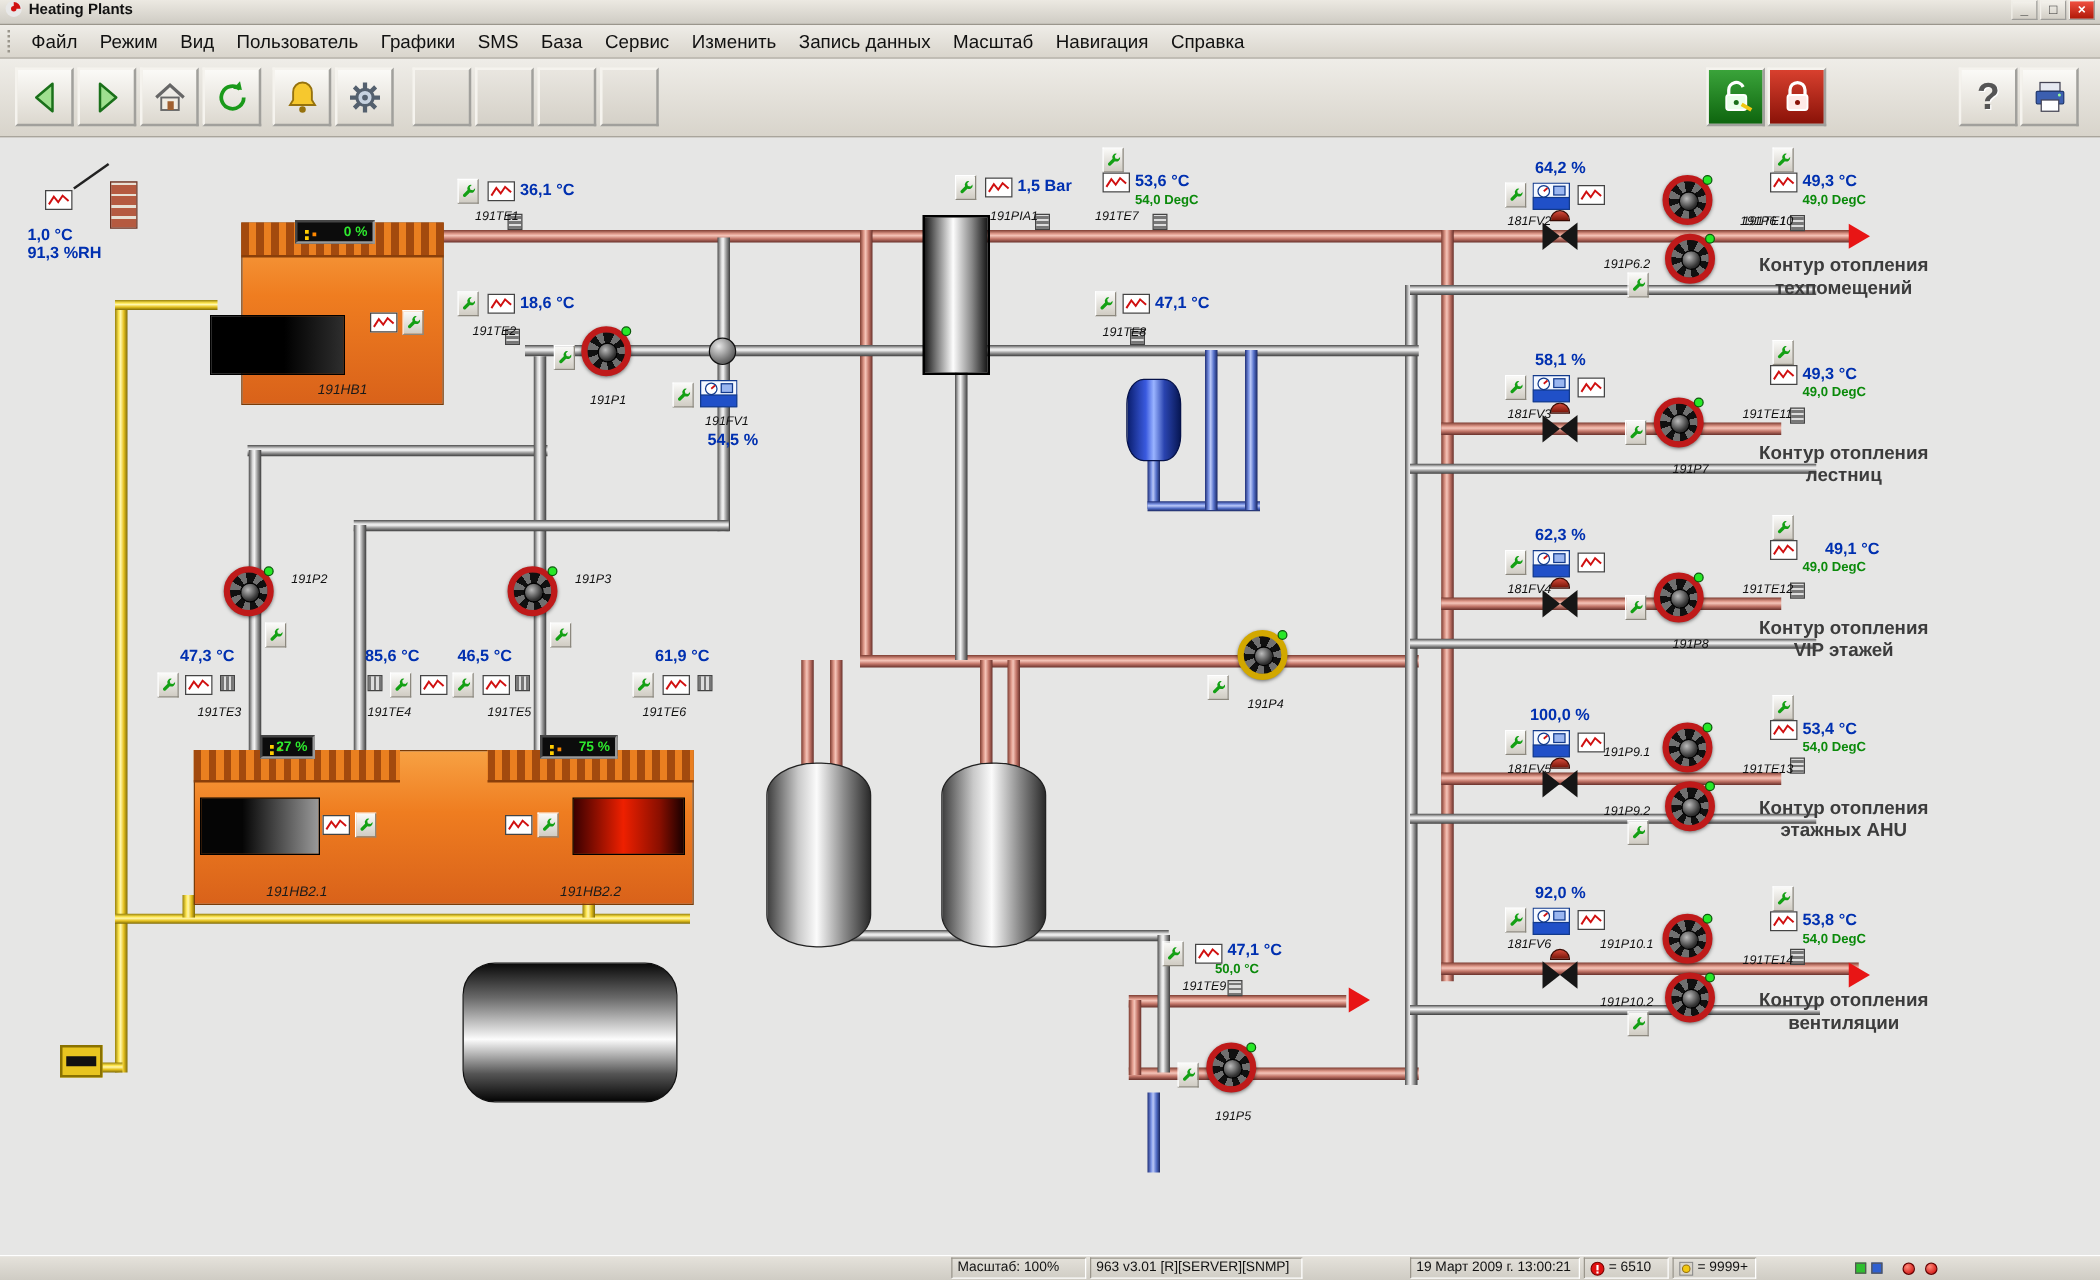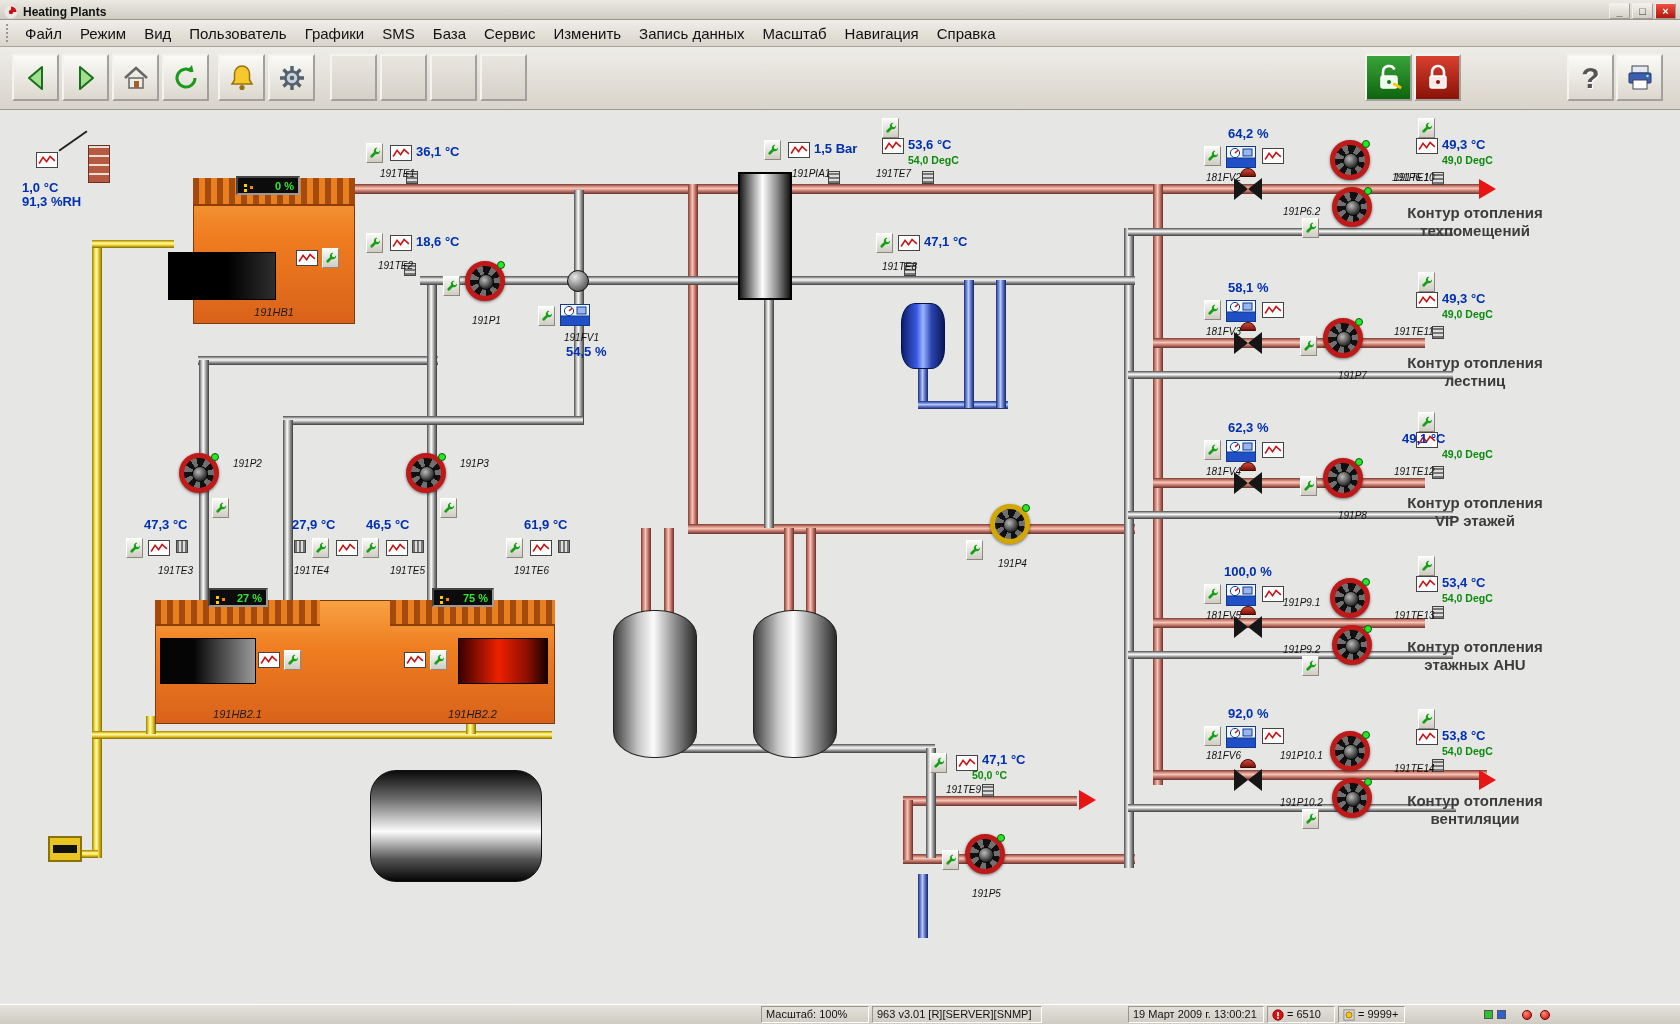--- a/index.html
+++ b/index.html
@@ -1,19 +1,19 @@
 <!DOCTYPE html>
 <html><head>
 <meta charset="utf-8">
 <style>
   * { margin:0; padding:0; box-sizing:border-box; }
   body { width:1680px; height:1024px; font-family:"Liberation Sans", sans-serif; background:#d6d3ce; overflow:hidden; }
 
   
-  .titlebar { height:20px; background:linear-gradient(#ece9e2,#cfccc4); border-bottom:1px solid #9a968c; display:flex; align-items:flex-end; padding:0 4px; }
+  .titlebar { height:20px; background:linear-gradient(#ece9e2,#cfccc4); border-bottom:1px solid #9a968c; display:flex; align-items:flex-start; padding:0 4px; }
   .appicon { width:14px; height:14px; margin-right:5px; }
   .wtitle { font-size:12px; font-weight:bold; color:#111; flex:1; }
   .wctrl { width:21px; height:16px; margin-left:2px; border:1px outset #f2f0ea; background:linear-gradient(#f4f2ec,#d2cec5); font-size:11px; font-weight:bold; color:#333; text-align:center; line-height:14px; }
   .wctrl.close { background:linear-gradient(#f05040,#b01808); color:#fff; }
 
   .menubar { height:27px; background:linear-gradient(#efede8,#d9d5cc); border-bottom:1px solid #a8a49a; display:flex; align-items:center; padding-left:4px; }
   .grip { width:4px; height:18px; border-left:2px dotted #9a968c; margin:0 6px 0 2px; }
   .mi { padding:3px 9px; font-size:15px; color:#111; }
 
   .tb { height:63px; background:linear-gradient(#efede8,#d8d4cb); border-bottom:1px solid #9a968c; position:relative; }
@@ -260,21 +260,21 @@
   <span class="wbtn" style="left:322px;top:138px">
       <svg viewBox="0 0 14 14">
         <path d="M12.9 4.2a3.5 3.5 0 0 1-4.8 3.9L4 12.2a1.6 1.6 0 0 1-2.2-2.2L5.9 5.9A3.5 3.5 0 0 1 9.8 1.1L7.9 3l.6 2.5L11 6.1z" fill="#14a014"></path>
       </svg>
     </span>
   <div class="btag" style="left:193px;top:196px;width:162px">191HB1</div>
 
   <div class="orange" style="left:155px;top:490px;width:400px;height:124px"></div>
   <div class="fins" style="left:155px;top:490px;width:165px;height:26px"></div>
   <div class="fins" style="left:390px;top:490px;width:165px;height:26px"></div>
-  <div class="lcd" style="left:208px;top:478px;width:60px;height:19px">27 %</div>
+  <div class="lcd" style="left:208px;top:478px;width:44px;height:19px">27 %</div>
   <div class="lcd" style="left:432px;top:478px;width:62px;height:19px">75 %</div>
   <div class="burner gr" style="left:160px;top:528px;width:96px;height:46px"></div>
   <div class="burner rd" style="left:458px;top:528px;width:90px;height:46px"></div>
   <span class="tico" style="left:258px;top:542px">
       <svg viewBox="0 0 22 16">
         <polyline points="2,12 6.5,5 10.5,10 14.5,4 20,9" fill="none" stroke="#d01010" stroke-width="1.8"></polyline>
       </svg>
     </span>
   <span class="wbtn" style="left:284px;top:540px">
       <svg viewBox="0 0 14 14">
@@ -382,21 +382,21 @@
       </svg>
     </span>
   <span class="tico" style="left:148px;top:430px">
       <svg viewBox="0 0 22 16">
         <polyline points="2,12 6.5,5 10.5,10 14.5,4 20,9" fill="none" stroke="#d01010" stroke-width="1.8"></polyline>
       </svg>
     </span>
   <span class="flg h" style="left:176px;top:430px"></span>
   <div class="tagl" style="left:158px;top:455px">191TE3</div>
 
-  <div class="val" style="left:292px;top:407px">27,9 °C</div>
+  <div class="val" style="left:292px;top:407px">85,6 °C</div>
   <span class="flg h" style="left:294px;top:430px"></span>
   <span class="wbtn" style="left:312px;top:428px">
       <svg viewBox="0 0 14 14">
         <path d="M12.9 4.2a3.5 3.5 0 0 1-4.8 3.9L4 12.2a1.6 1.6 0 0 1-2.2-2.2L5.9 5.9A3.5 3.5 0 0 1 9.8 1.1L7.9 3l.6 2.5L11 6.1z" fill="#14a014"></path>
       </svg>
     </span>
   <span class="tico" style="left:336px;top:430px">
       <svg viewBox="0 0 22 16">
         <polyline points="2,12 6.5,5 10.5,10 14.5,4 20,9" fill="none" stroke="#d01010" stroke-width="1.8"></polyline>
       </svg>
@@ -646,21 +646,21 @@
   <span class="wbtn" style="left:1418px;top:302px">
       <svg viewBox="0 0 14 14">
         <path d="M12.9 4.2a3.5 3.5 0 0 1-4.8 3.9L4 12.2a1.6 1.6 0 0 1-2.2-2.2L5.9 5.9A3.5 3.5 0 0 1 9.8 1.1L7.9 3l.6 2.5L11 6.1z" fill="#14a014"></path>
       </svg>
     </span>
   <span class="tico" style="left:1416px;top:322px">
       <svg viewBox="0 0 22 16">
         <polyline points="2,12 6.5,5 10.5,10 14.5,4 20,9" fill="none" stroke="#d01010" stroke-width="1.8"></polyline>
       </svg>
     </span>
-  <div class="val" style="left:1402px;top:321px">49,1 °C</div>
+  <div class="val" style="left:1460px;top:321px">49,1 °C</div>
   <div class="sp" style="left:1442px;top:338px">49,0 DegC</div>
   <div class="tagl" style="left:1394px;top:356px">191TE12</div>
   <span class="flg" style="left:1432px;top:356px"></span>
   <div class="circ" style="left:1400px;top:384px">Контур отопления VIP этажей</div>
 
   <div class="val" style="left:1224px;top:454px">100,0 %</div>
   <span class="wbtn" style="left:1204px;top:474px">
       <svg viewBox="0 0 14 14">
         <path d="M12.9 4.2a3.5 3.5 0 0 1-4.8 3.9L4 12.2a1.6 1.6 0 0 1-2.2-2.2L5.9 5.9A3.5 3.5 0 0 1 9.8 1.1L7.9 3l.6 2.5L11 6.1z" fill="#14a014"></path>
       </svg>

